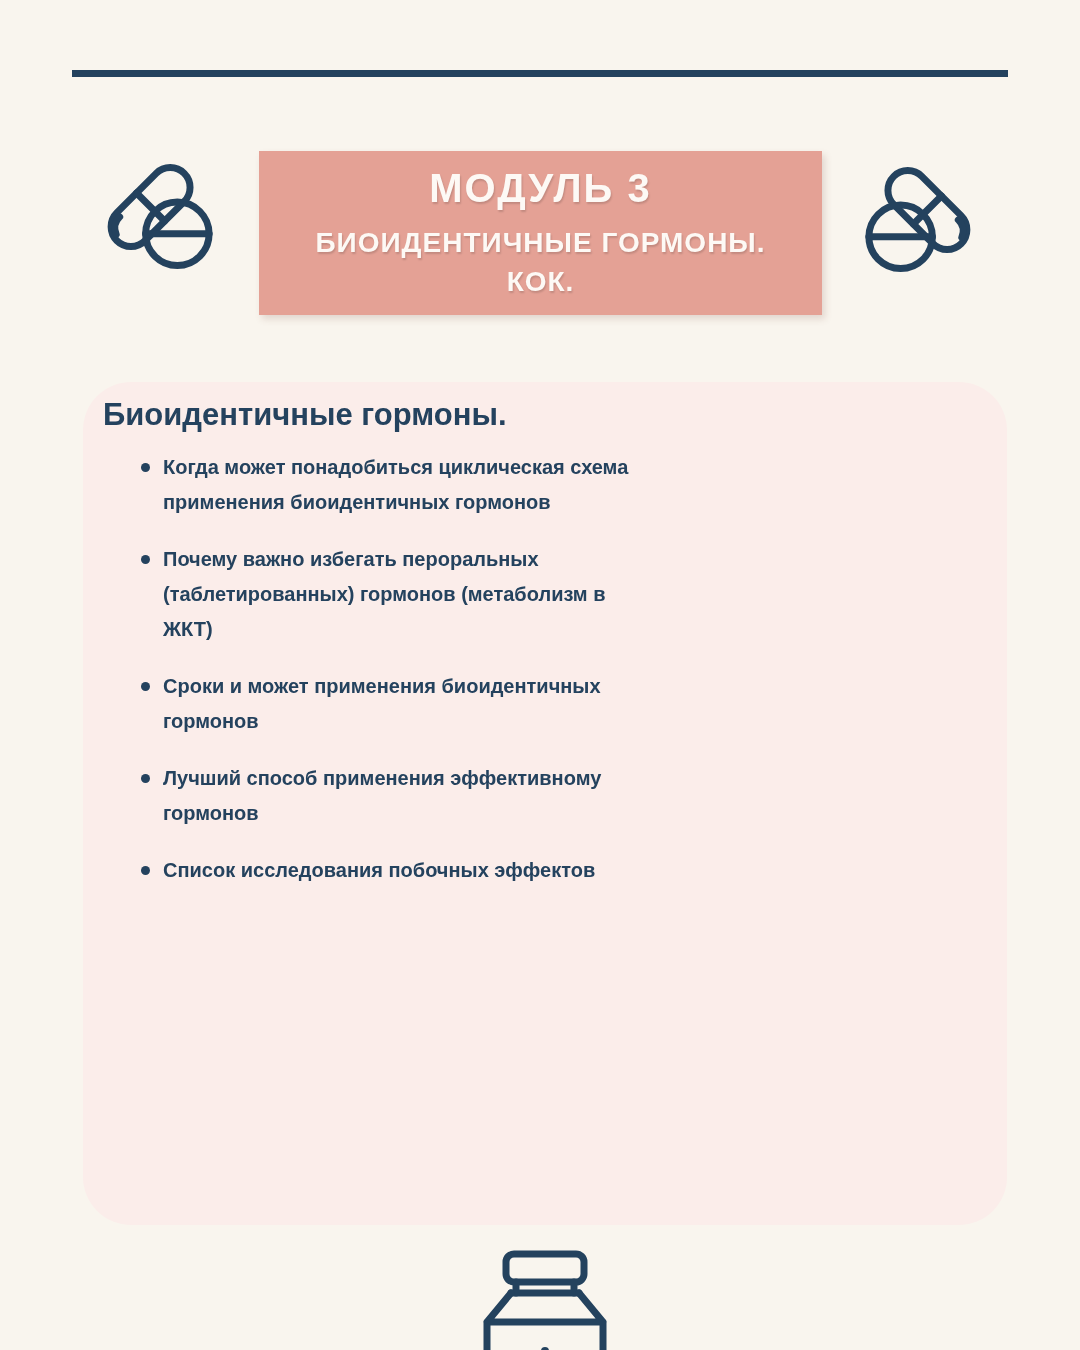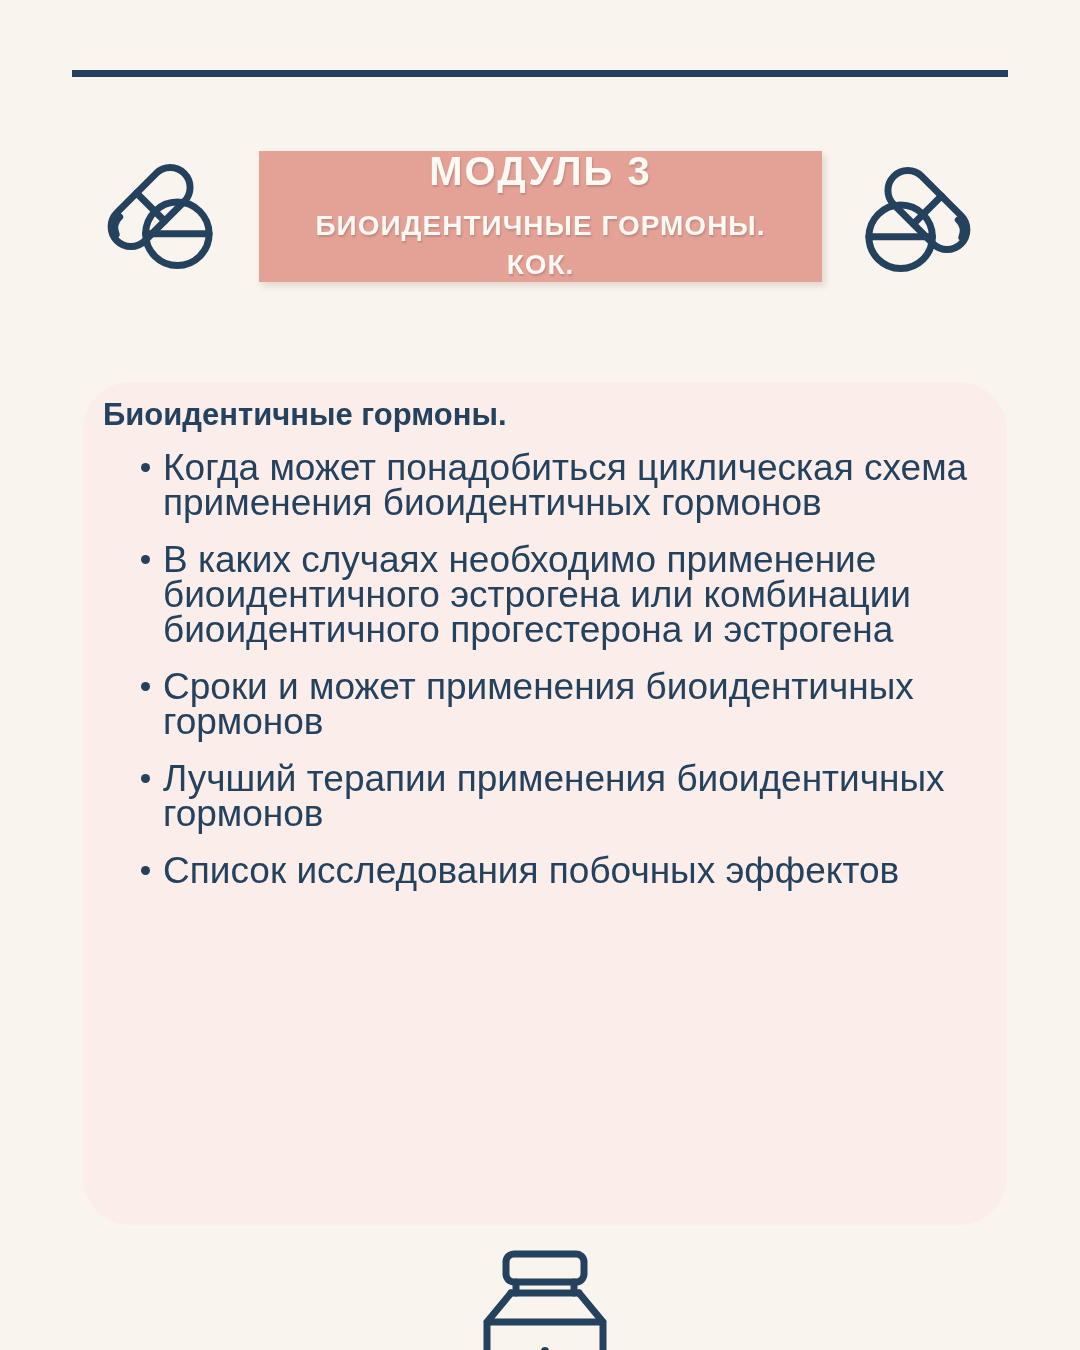--- a/index.html
+++ b/index.html
@@ -19,21 +19,21 @@
   }
   .top-line{
     position:absolute;left:72px;top:70px;width:936px;height:7px;
     background:var(--navy);
   }
   .pill-icon{position:absolute;width:124px;height:122px;}
   .pill-icon svg{width:100%;height:100%;}
   .pill-icon.left{left:98px;top:150px;}
   .pill-icon.right{left:856px;top:153px;transform:scaleX(-1);}
   .module-box{
-    position:absolute;left:259px;top:151px;width:563px;height:131px;
+    position:absolute;left:259px;top:151px;width:563px;height:164px;
     background:var(--salmon);
     display:flex;flex-direction:column;align-items:center;justify-content:center;
     box-shadow:3px 4px 7px rgba(120,70,60,0.18);
   }
   .module-title{
     color:var(--title-text);
     font-size:40px;font-weight:bold;letter-spacing:2px;
     text-shadow:1px 2px 2px rgba(0,0,0,0.15);
     margin-bottom:12px;
   }
@@ -50,24 +50,25 @@
     padding:14px 24px 0 20px;
   }
   .card h2{
     font-size:31px;font-weight:bold;color:var(--navy);
     margin:0 0 16px 0;line-height:38px;
   }
   .card ul{list-style:none;margin:0;padding:0;}
   .card li{
     position:relative;
     padding-left:60px;padding-right:6px;
-    font-size:37px;line-height:35px;
+    font-size:20px;line-height:35px;
     white-space:pre-line;
     margin-bottom:22px;
     color:var(--navy);
+    font-weight:bold;
   }
   .card li::before{
     content:"";
     position:absolute;left:38px;top:13px;
     width:9px;height:9px;border-radius:50%;
     background:var(--navy);
   }
   .bottle-icon{position:absolute;left:480px;top:1250px;width:130px;height:105px;}
   .bottle-icon svg{width:100%;height:100%;}
   .stroke{fill:none;stroke:var(--navy);stroke-width:7;stroke-linecap:round;stroke-linejoin:round;}
@@ -105,26 +106,26 @@
     <circle class="stroke" cx="80" cy="84" r="32"></circle>
     <line class="stroke" x1="48" y1="84" x2="112" y2="84"></line>
   </svg>
 </div>
 
 <div class="card">
   <h2>Биоидентичные гормоны.</h2>
   <ul>
     <li>Когда может понадобиться циклическая схема
 применения биоидентичных гормонов</li>
-    <li>В каких случаях необходимо применение
-биоидентичного эстрогена или комбинации
-биоидентичного прогестерона и эстрогена</li>
+    <li>Почему важно избегать пероральных
+(таблетированных) гормонов (метаболизм в
+ЖКТ)</li>
     <li>Сроки и может применения биоидентичных
 гормонов</li>
-    <li>Лучший терапии применения биоидентичных
+    <li>Лучший способ применения эффективному
 гормонов</li>
     <li>Список исследования побочных эффектов</li>
   </ul>
 </div>
 
 <div class="bottle-icon">
   <svg viewBox="0 0 130 105" xmlns="http://www.w3.org/2000/svg">
     <rect class="stroke" x="26" y="4" width="78" height="28" rx="8"></rect>
     <line class="stroke" x1="36" y1="32" x2="36" y2="43"></line>
     <line class="stroke" x1="94" y1="32" x2="94" y2="43"></line>

